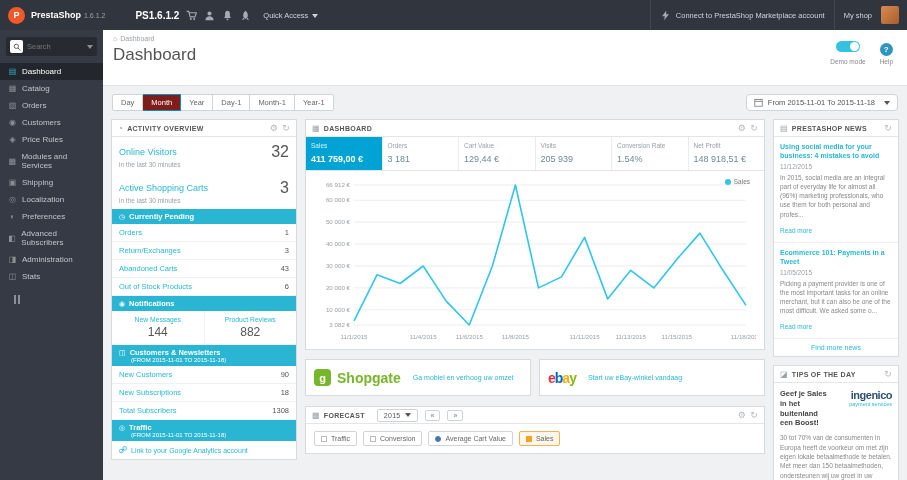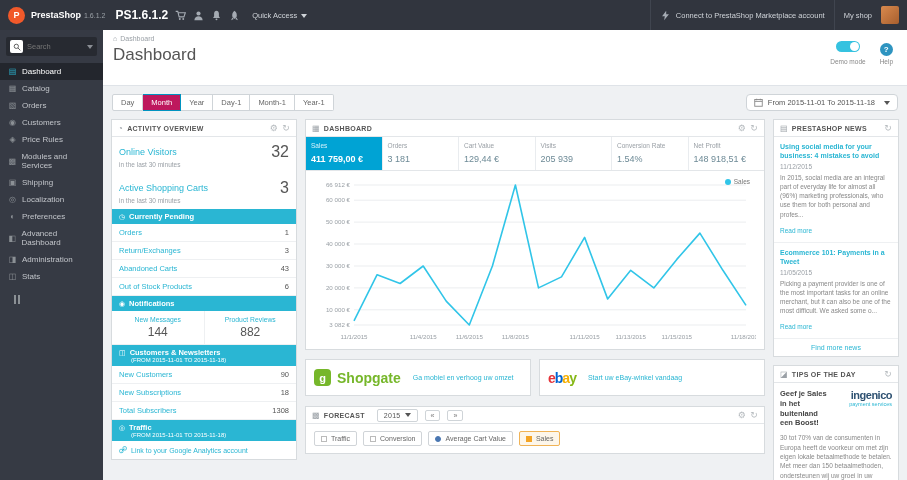--- a/index.html
+++ b/index.html
@@ -6,21 +6,21 @@
   html,body { width:907px; height:480px; overflow:hidden; background:#eff1f3;
     font-family:"Liberation Sans", sans-serif; }
   .caret{display:inline-block;width:0;height:0;border-left:3px solid transparent;border-right:3px solid transparent;border-top:4px solid currentColor;margin-left:4px;vertical-align:middle}
 
   
   .topbar{position:absolute;top:0;left:0;width:907px;height:30px;background:#31353e;display:flex;align-items:center;color:#cfd3d8;font-size:7.5px;z-index:5}
   .tb-left{display:flex;align-items:center;gap:6px;padding-left:8px}
   .logo{width:17px;height:17px;border-radius:50%;background:#f1592a;color:#fff;display:inline-flex;align-items:center;justify-content:center;font-size:9px;font-weight:bold}
   .brand{color:#fff;font-size:9px;font-weight:bold}
   .brand-ver{color:#9aa0a6;font-size:7px;margin-left:-3px}
-  .shop-name{color:#fff;font-size:12px;font-weight:bold;margin-left:4px}
+  .shop-name{color:#fff;font-size:10px;font-weight:bold;margin-left:24px}
   .tb-icon{display:inline-flex;width:12px;height:12px;align-items:center;justify-content:center}
   .tb-icon svg{width:11px;height:11px}
   .quick-access{margin-left:6px;color:#cfd3d8;cursor:pointer}
   .tb-right{margin-left:auto;display:flex;align-items:center;height:100%}
   .tb-link{padding:0 9px;height:100%;display:inline-flex;align-items:center;gap:4px;border-left:1px solid #40454f;cursor:pointer;white-space:nowrap}
   .avatar{width:18px;height:18px;border-radius:2px;background:linear-gradient(135deg,#d98a4e,#a85f2e);margin:0 8px 0 0}
 
   
   .sidebar{position:absolute;top:30px;left:0;width:103px;height:450px;background:#363a44}
   .search{display:flex;align-items:center;gap:4px;margin:7px 6px;background:#272a31;border-radius:2px;padding:3px 4px}
@@ -45,21 +45,21 @@
   .toggle{display:inline-block;width:24px;height:11px;border-radius:6px;background:#35c2e0;position:relative;cursor:pointer}
   .toggle .knob{position:absolute;right:1px;top:1px;width:9px;height:9px;border-radius:50%;background:#fff}
   .help-ic{display:inline-flex;width:13px;height:13px;border-radius:50%;background:#2e94c0;color:#fff;align-items:center;justify-content:center;font-size:8px;font-weight:bold;cursor:pointer}
   .cap{display:block;font-size:6.5px;color:#888;margin-top:2px}
 
   .toolbar{display:flex;align-items:center;padding:8px 9px}
   .btn-group{display:inline-flex}
   .btn-group button{background:#fff;border:1px solid #cfd4d8;border-left:none;padding:3px 8px;font-size:7.5px;color:#666;cursor:pointer;font-family:inherit}
   .btn-group button:first-child{border-left:1px solid #cfd4d8;border-radius:2px 0 0 2px}
   .btn-group button:last-child{border-radius:0 2px 2px 0}
-  .btn-group button.active{background:#be185d;border-color:#0093c0;color:#fff}
+  .btn-group button.active{background:#7f1d1d;border-color:#0093c0;color:#fff}
   .date-box{margin-left:auto;background:#fff;border:1px solid #cfd4d8;border-radius:4px;padding:3px 7px;font-size:7.5px;color:#555;display:inline-flex;align-items:center;gap:5px;cursor:pointer}
   .date-box svg{width:9px;height:9px}
 
   .cols{display:flex;gap:8px;padding:0 8px;align-items:flex-start}
   .panel{background:#fff;border:1px solid #d7dbde}
   .panel-head{display:flex;align-items:center;gap:4px;height:17px;padding:0 6px;border-bottom:1px solid #e3e6e9;color:#555;font-size:7px;font-weight:bold;letter-spacing:.3px}
   .ph-ic{color:#9aa0a6;font-size:8px;font-weight:normal}
   .sp{flex:1}
   .icon-btn{color:#b5babe;font-size:9px;cursor:pointer;font-weight:normal}
 
@@ -226,21 +226,21 @@
       <li>
           <span class="mi">◎</span>
           <span>Localization</span>
         </li>
       <li>
           <span class="mi">◐</span>
           <span>Preferences</span>
         </li>
       <li>
           <span class="mi">◧</span>
-          <span>Advanced Dashboard</span>
+          <span>Advanced Subscribers</span>
         </li>
       <li>
           <span class="mi">◨</span>
           <span>Administration</span>
         </li>
       <li>
           <span class="mi">◫</span>
           <span>Stats</span>
         </li>
     </ul>

